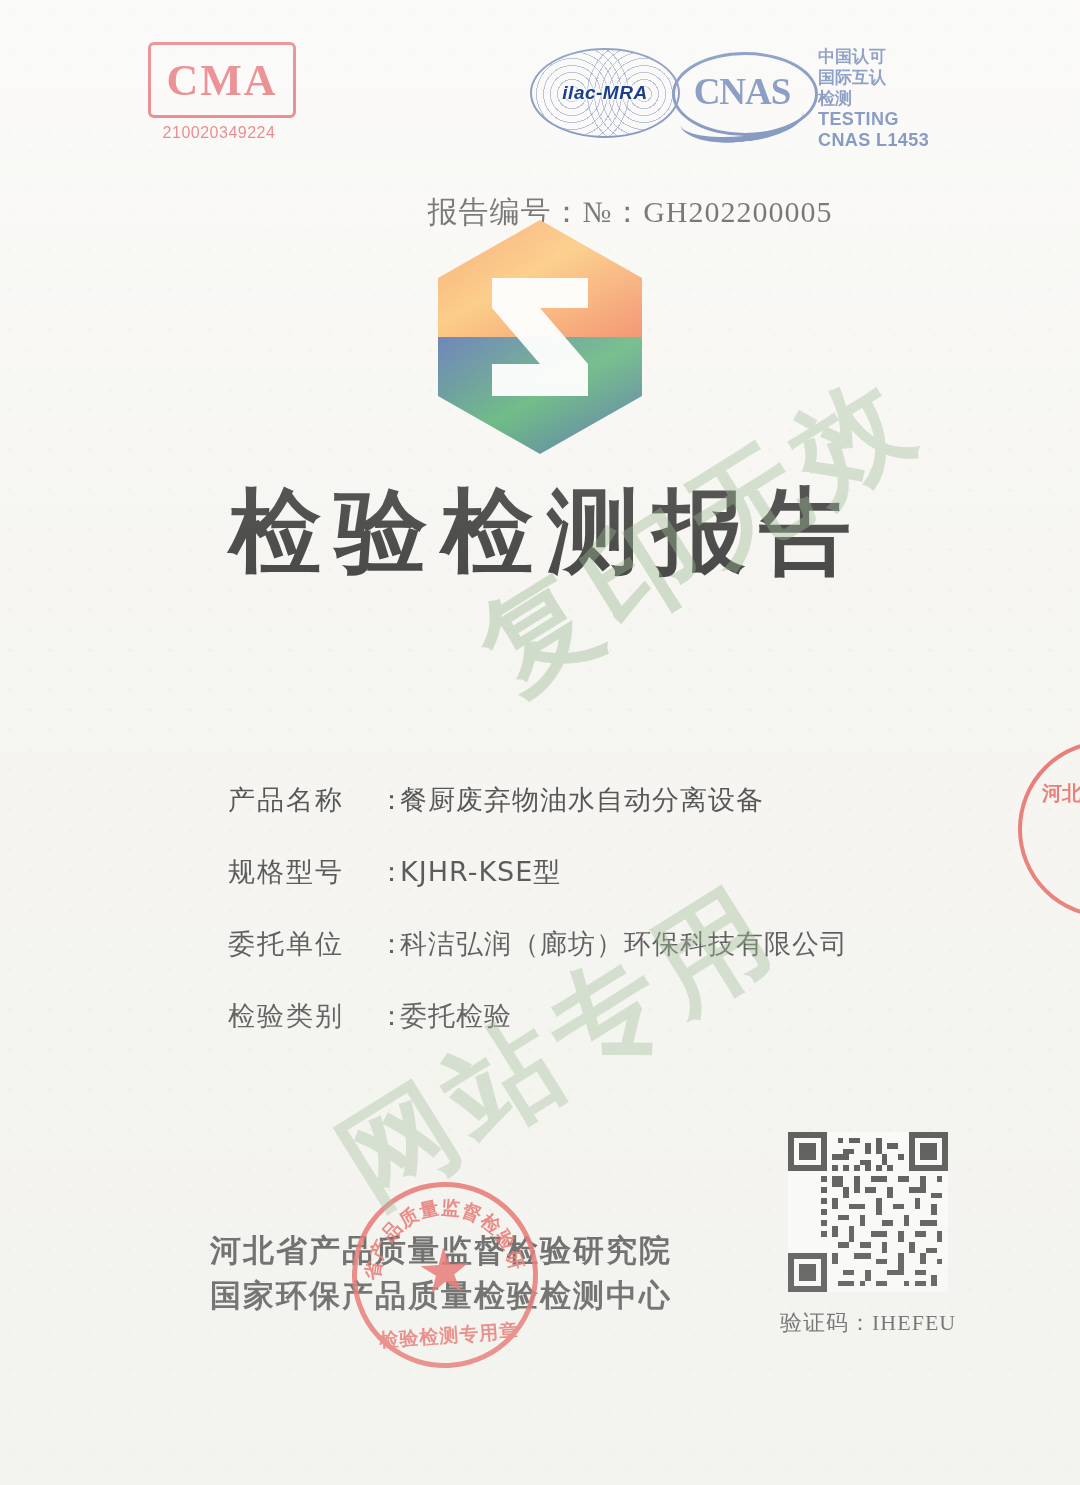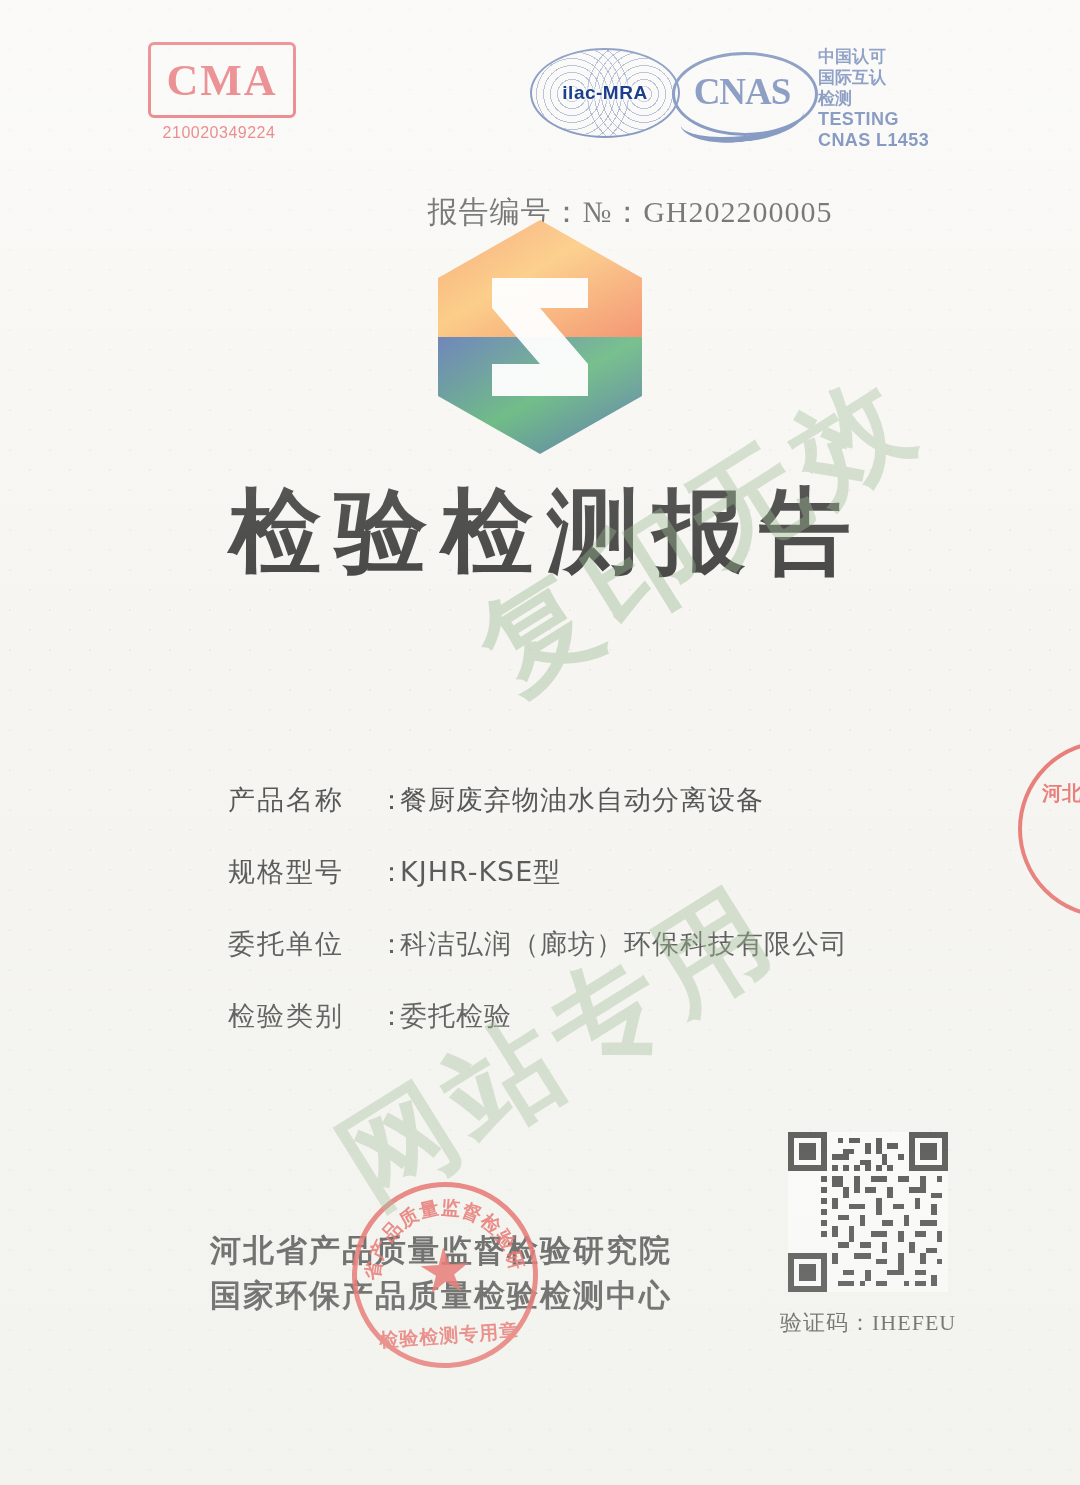--- a/index.html
+++ b/index.html
@@ -55,20 +55,21 @@
     border-radius:50%;
     background:
       repeating-radial-gradient(circle at 50% 50%, rgba(27,63,139,.85) 0 1px, rgba(255,255,255,0) 1px 7px);
     opacity:.7;
   }
   .ilac .rings.r2{left:52px;}
   .ilac-label{
     position:relative;z-index:2;color:#1b3f8b;font-weight:bold;font-size:19px;
     letter-spacing:.5px;
     text-shadow:0 0 4px #fff,0 0 6px #fff,0 0 8px #fff;
+    font-style:italic;
   }
 
   .cnas{
     position:absolute;left:672px;top:44px;width:140px;height:94px;
   }
   .cnas-ellipse{
     position:absolute;left:0;top:8px;width:140px;height:78px;
     border:3px solid #1b3f8b;border-radius:50%;
   }
   .cnas-text{

